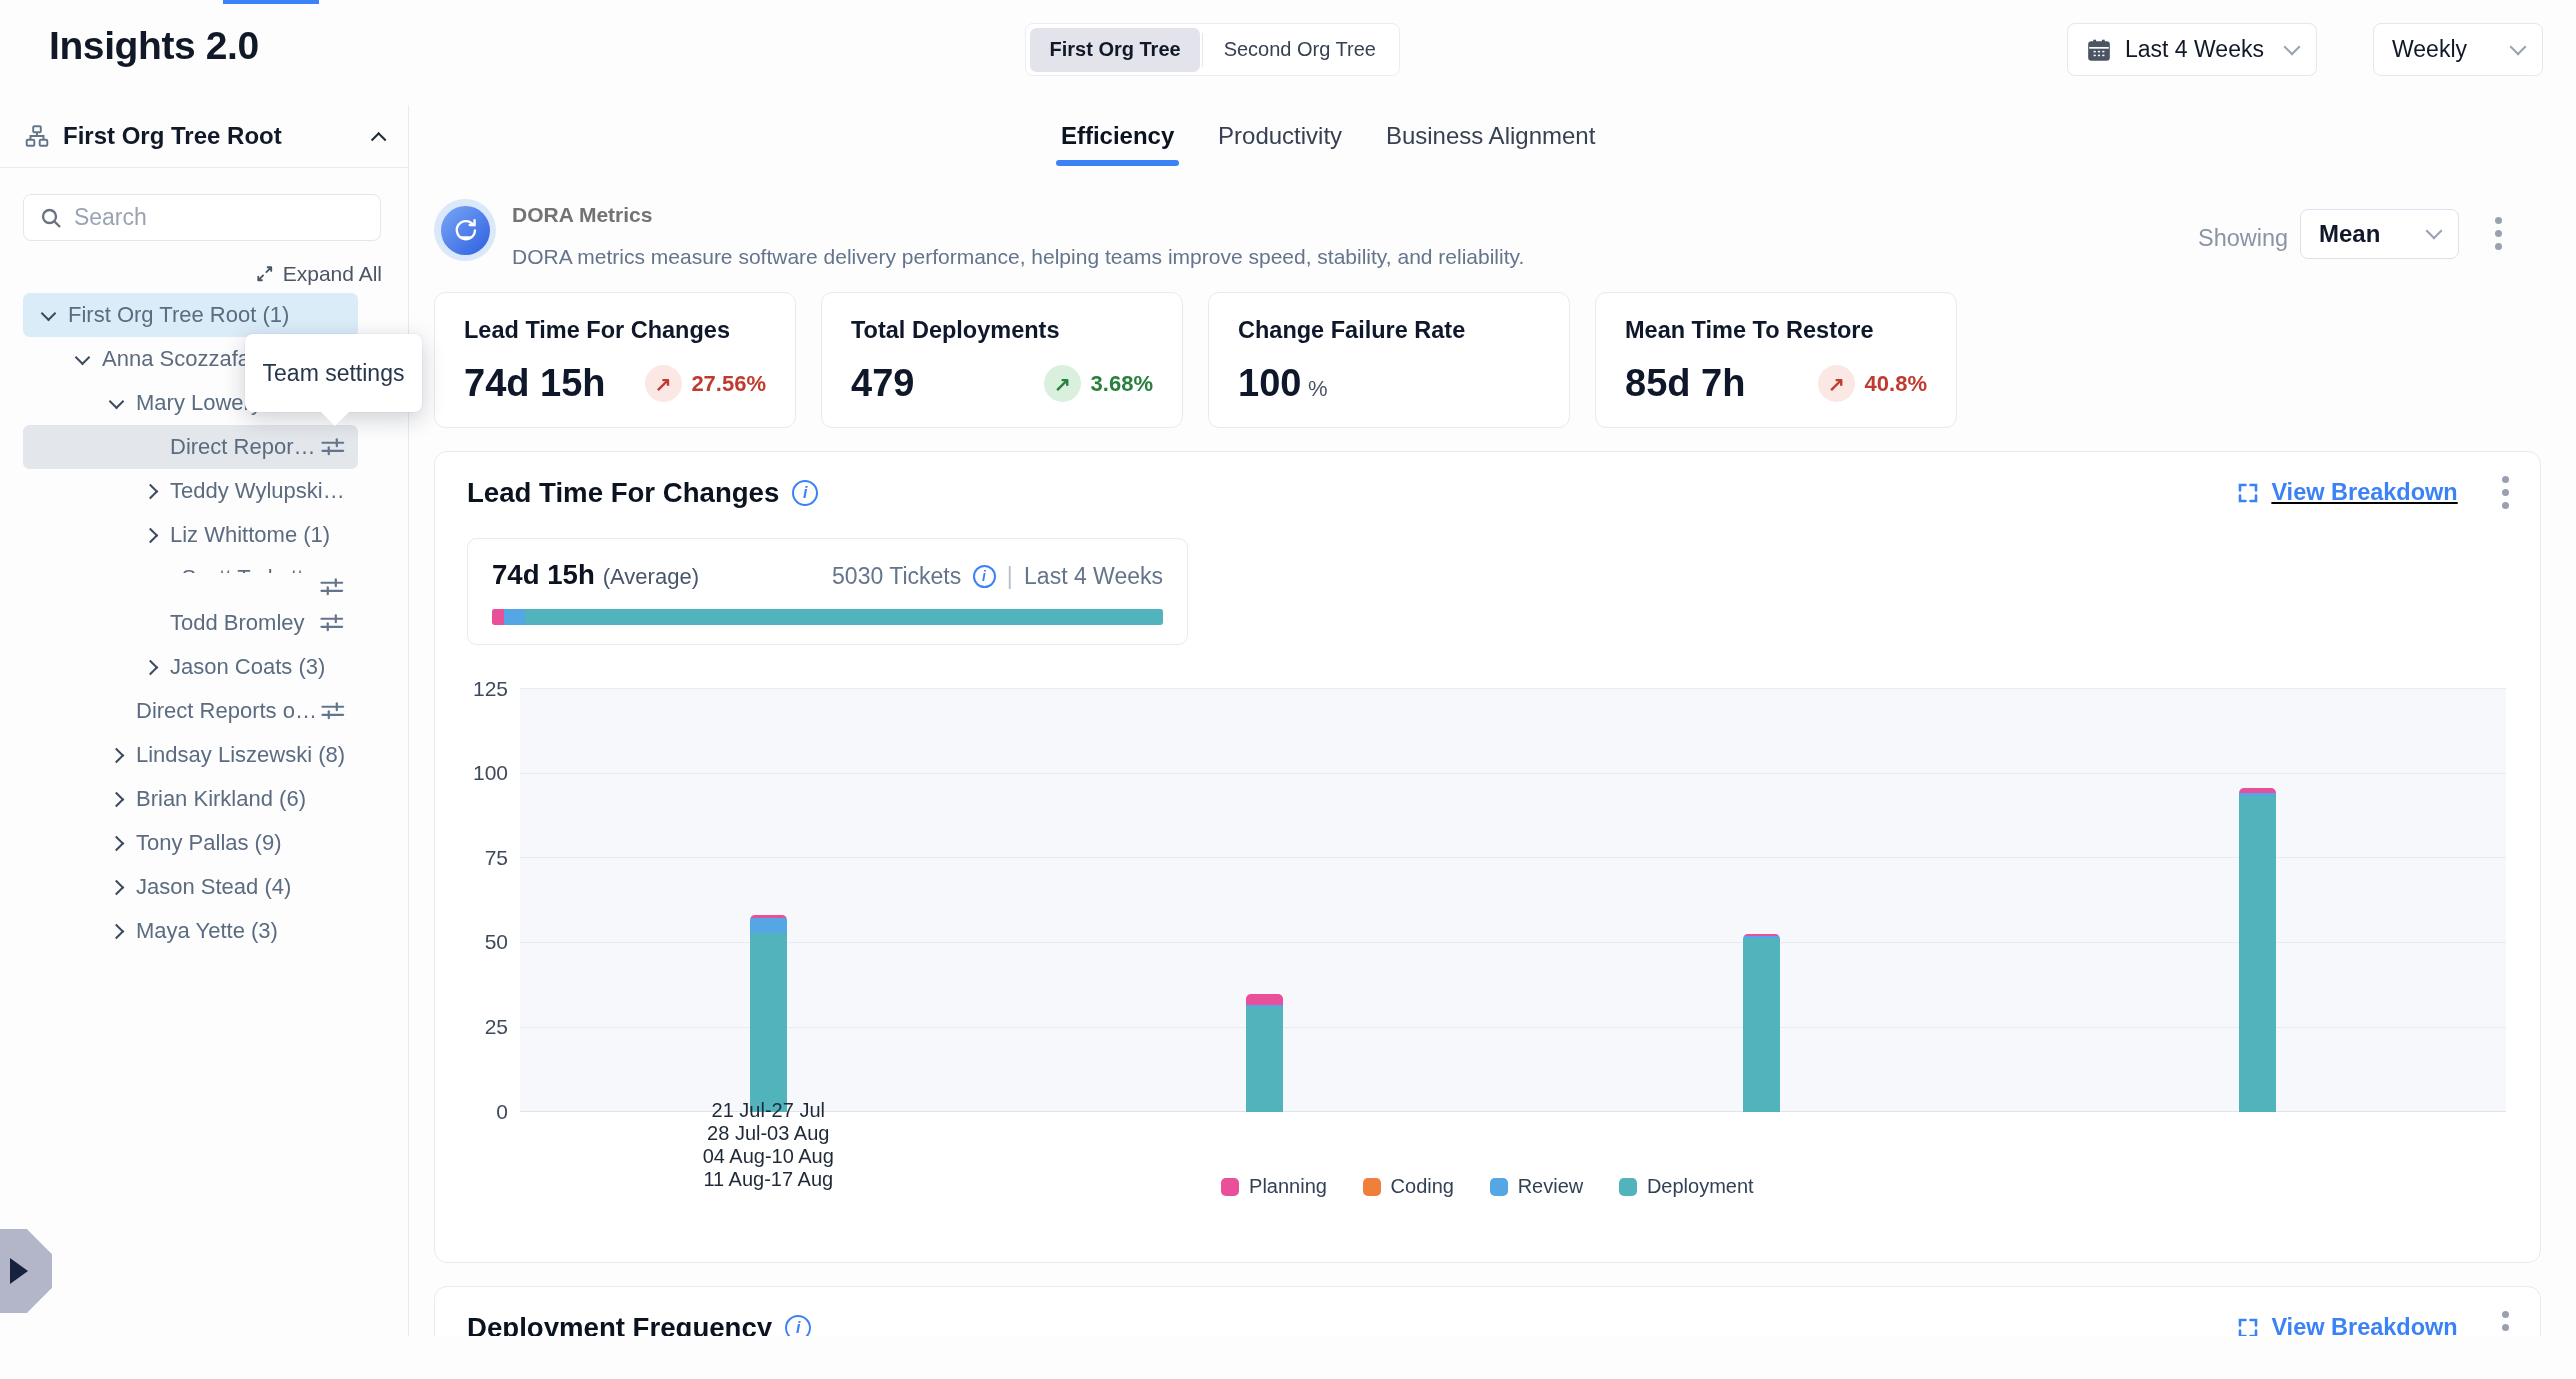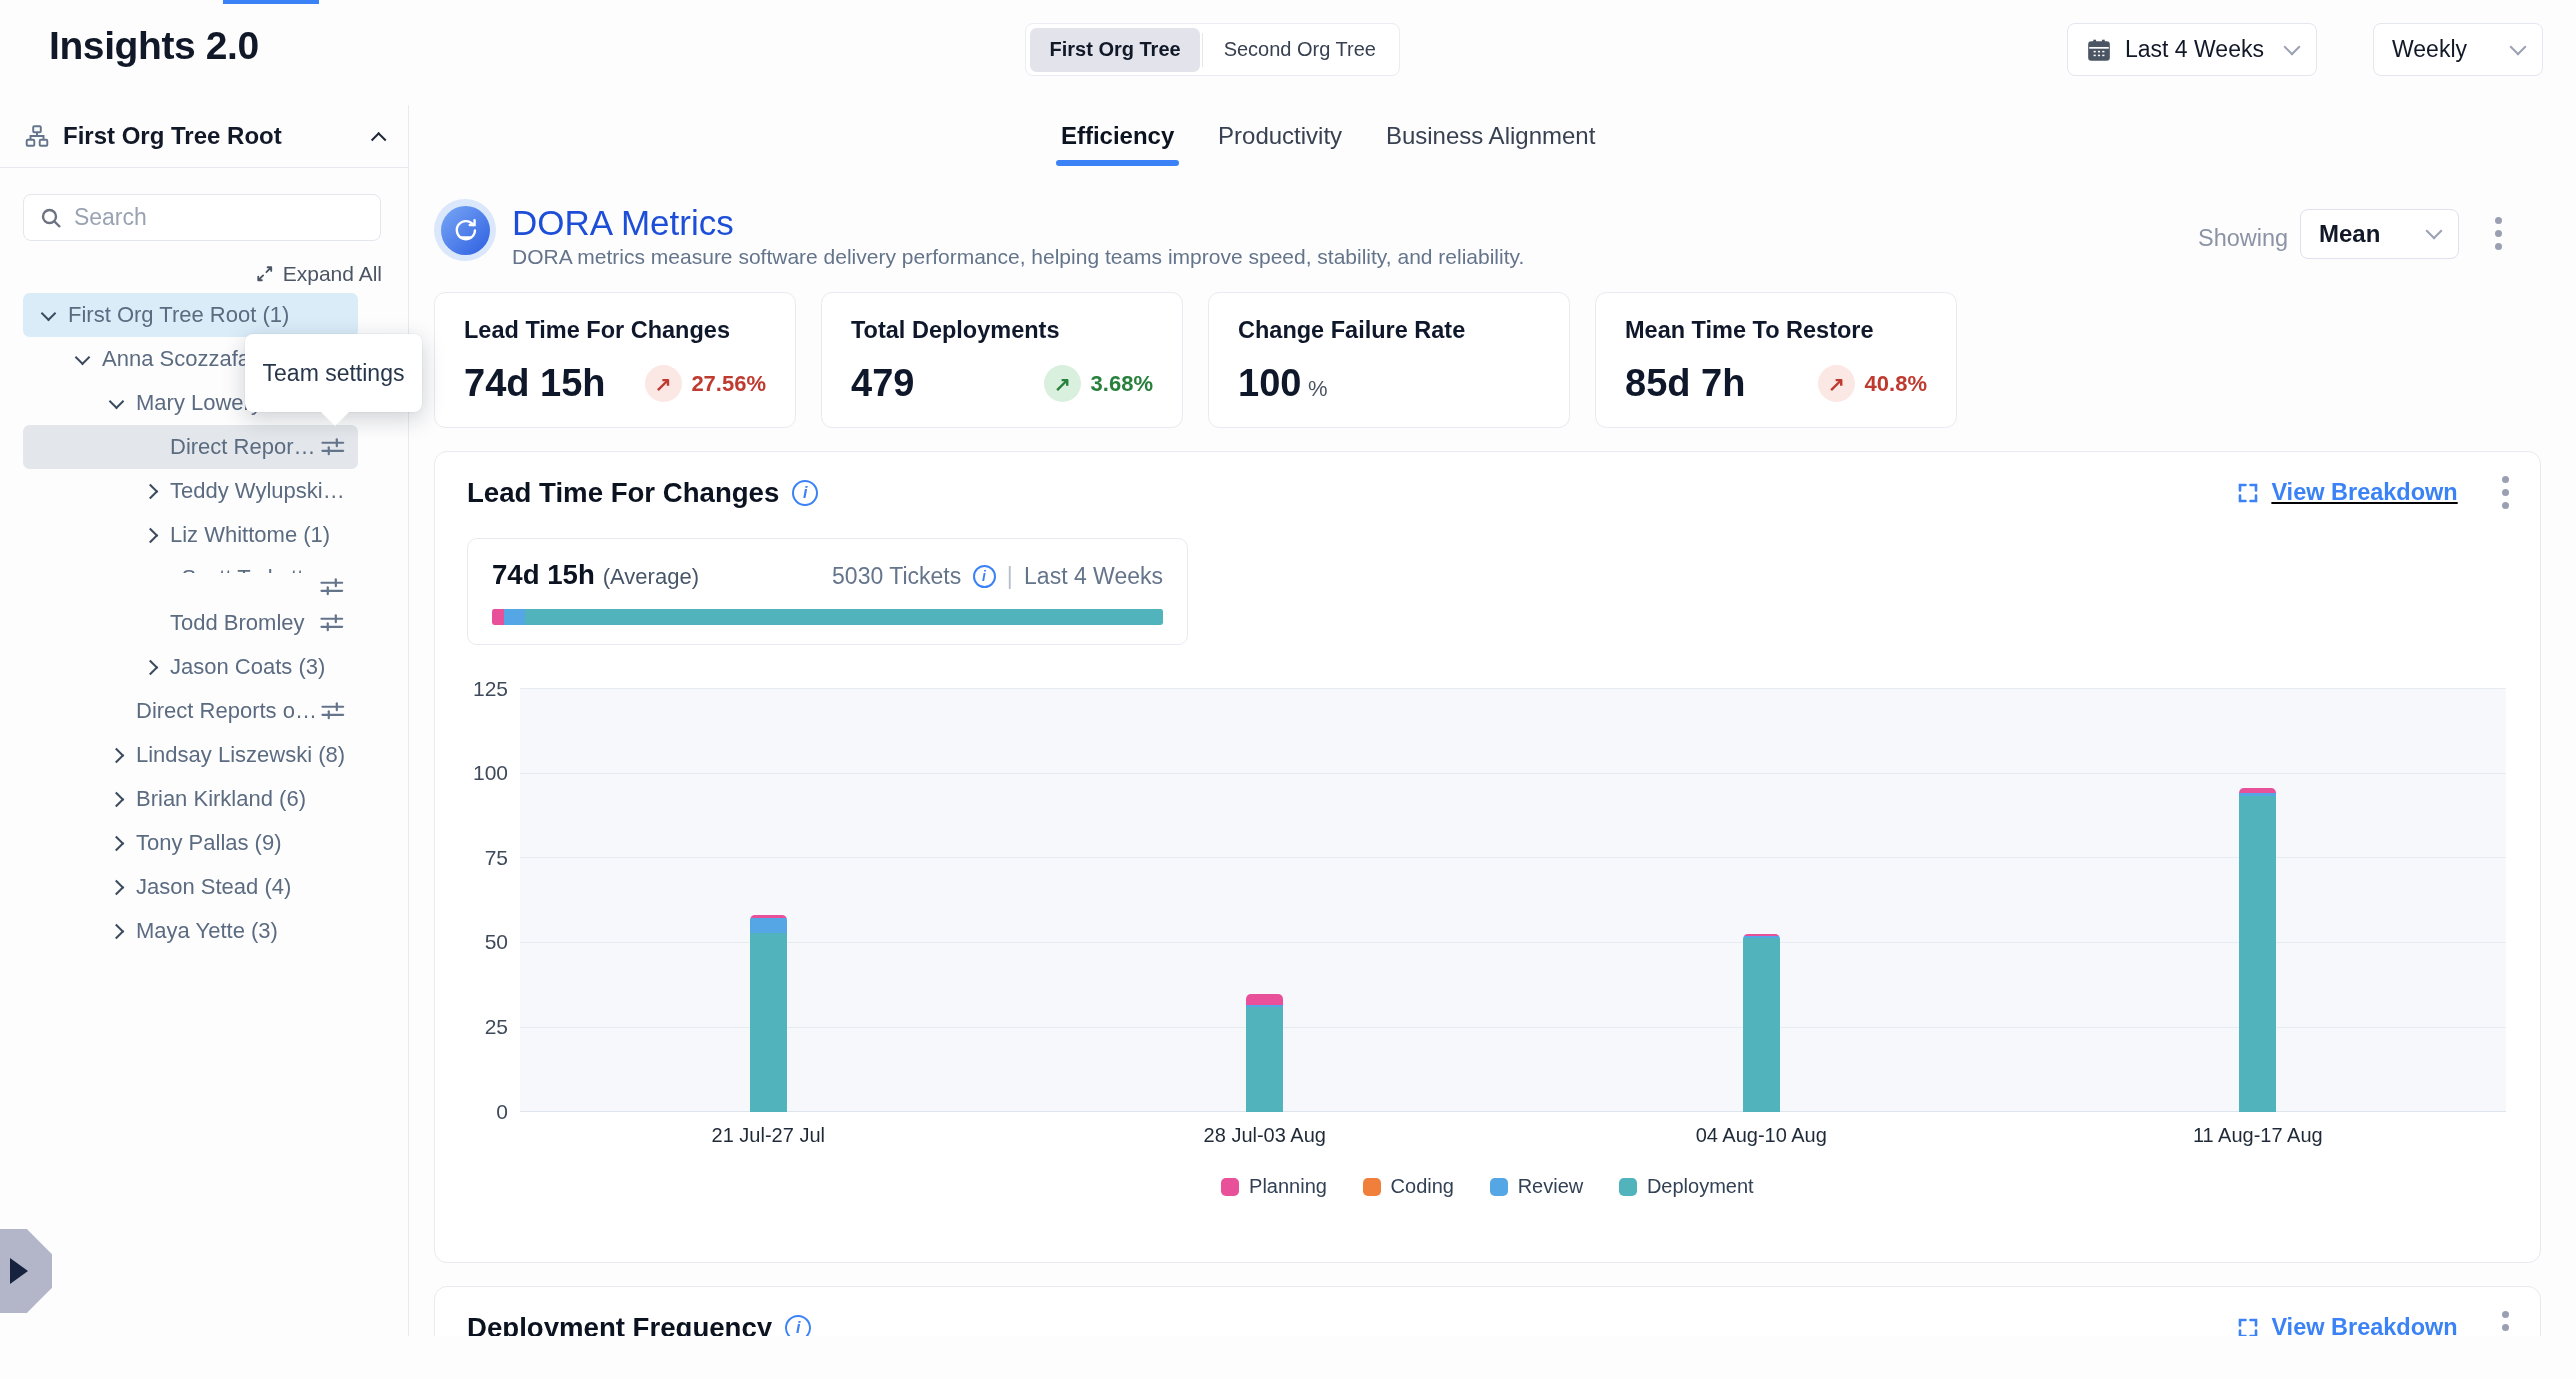--- a/index.html
+++ b/index.html
@@ -45,21 +45,21 @@
   .tooltip::after { content:''; position:absolute; left:75px; bottom:-13.8px; width:0; height:0; border-left:15.4px solid transparent; border-right:15.4px solid transparent; border-top:15.4px solid #fff; }
 
   
   .tabs { position:absolute; left:1056px; top:113px; display:flex; gap:34px; height:53px; align-items:flex-end; }
   .tab { font-size:24px; color:#374151; padding:0 4.9px 16px 4.9px; position:relative; cursor:pointer; white-space:nowrap; }
   .tab.active { font-weight:700; color:#0b1220; }
   .tab.active::after { content:''; position:absolute; left:0; right:0; bottom:0; height:5.7px; background:#3b82f6; border-radius:4.9px; }
 
   .dora-icon { position:absolute; left:434px; top:199px; width:62px; height:62px; border-radius:50%; background:#dbe7fb; display:flex; align-items:center; justify-content:center; }
   .dora-icon .inner { width:49px; height:49px; border-radius:50%; background:linear-gradient(135deg,#79a7f6,#2d5fe0); display:flex; align-items:center; justify-content:center; }
-  .dora-title { position:absolute; left:512px; top:203px; font-size:35px; font-weight:400; color:#1d4ed8; }
+  .dora-title { position:absolute; left:512px; top:203px; font-size:21px; font-weight:700; color:#737373; }
   .dora-sub { position:absolute; left:512px; top:245px; font-size:21px; color:#64748b; }
   .showing-label { position:absolute; left:2198px; top:225px; font-size:23.5px; color:#8b93a5; }
   .showing-select { position:absolute; left:2300px; top:209px; width:159px; height:50px; border:0.8px solid #dfe1ee; border-radius:8px; background:#fff; display:flex; align-items:center; padding:0 18px; cursor:pointer; }
   .showing-select .val { font-size:24px; font-weight:700; color:#111827; }
   .kebab { display:flex; flex-direction:column; gap:5.7px; align-items:center; cursor:pointer; }
   .kebab i { width:7.3px; height:7.3px; border-radius:50%; background:#9aa0b2; }
   .kebab.abs { position:absolute; left:2495px; top:217px; }
 
   .metric-cards { position:absolute; left:434px; top:292px; display:flex; gap:25px; }
   .mcard { width:362px; height:136px; background:#fff; border:0.8px solid #e8eaf0; border-radius:11.3px; padding:24px 29px; }
@@ -90,21 +90,21 @@
   .avg-suffix { font-size:22px; color:#475569; margin-left:8px; }
   .summary-meta { margin-left:auto; display:flex; align-items:center; gap:11.3px; font-size:23px; color:#64748b; white-space:nowrap; }
   .summary-meta .vbar { color:#b7bfca; }
   .dist-bar { margin-top:18px; height:16px; width:100%; display:flex; border-radius:2.4px; overflow:hidden; }
 
   .chart-plot { position:absolute; left:85px; top:237px; width:1986px; height:423px; background:#f6f8fb; }
   .gridline { position:absolute; left:0; right:0; height:0.8px; background:#e7ecf2; }
   .gridline.zero { background:#dde4ec; }
   .ytick { position:absolute; width:57px; text-align:right; font-size:21px; color:#3f4a5a; }
   .bar { position:absolute; bottom:0; width:37px; display:flex; flex-direction:column; border-radius:4.9px 4.9px 0 0; overflow:hidden; }
-  .xlabels { position:absolute; left:85px; top:672px; width:1986px; display:flex; }
+  .xlabels { position:absolute; left:85px; top:647px; width:1986px; display:flex;flex-direction:column; }
   .xlabels div { width:25%; text-align:center; font-size:20px; color:#1f2937; }
   .legend { position:absolute; left:0; right:0; top:723px; display:flex; justify-content:center; gap:36px; }
   .legend .litem { display:flex; align-items:center; gap:9.7px; font-size:20px; color:#334155; }
   .legend .swatch { width:18px; height:18px; border-radius:4.9px; }
 
   .deploy-inner-box { position:absolute; top:86px; left:32px; width:721px; height:130px; border:0.8px solid #e8eaf0; border-radius:9.7px; }
 
   .edge-expander { position:absolute; left:-32px; top:1229px; width:84px; height:84px; background:#b2b6c8; clip-path:polygon(30% 0,70% 0,100% 30%,100% 70%,70% 100%,30% 100%,0 70%,0 30%); box-shadow:0 3.2px 11.3px rgba(15,23,42,.25); cursor:pointer; }
   .edge-expander .tri { position:absolute; left:42px; top:29px; width:0; height:0; border-top:13px solid transparent; border-bottom:13px solid transparent; border-left:18px solid #17233e; }
 

